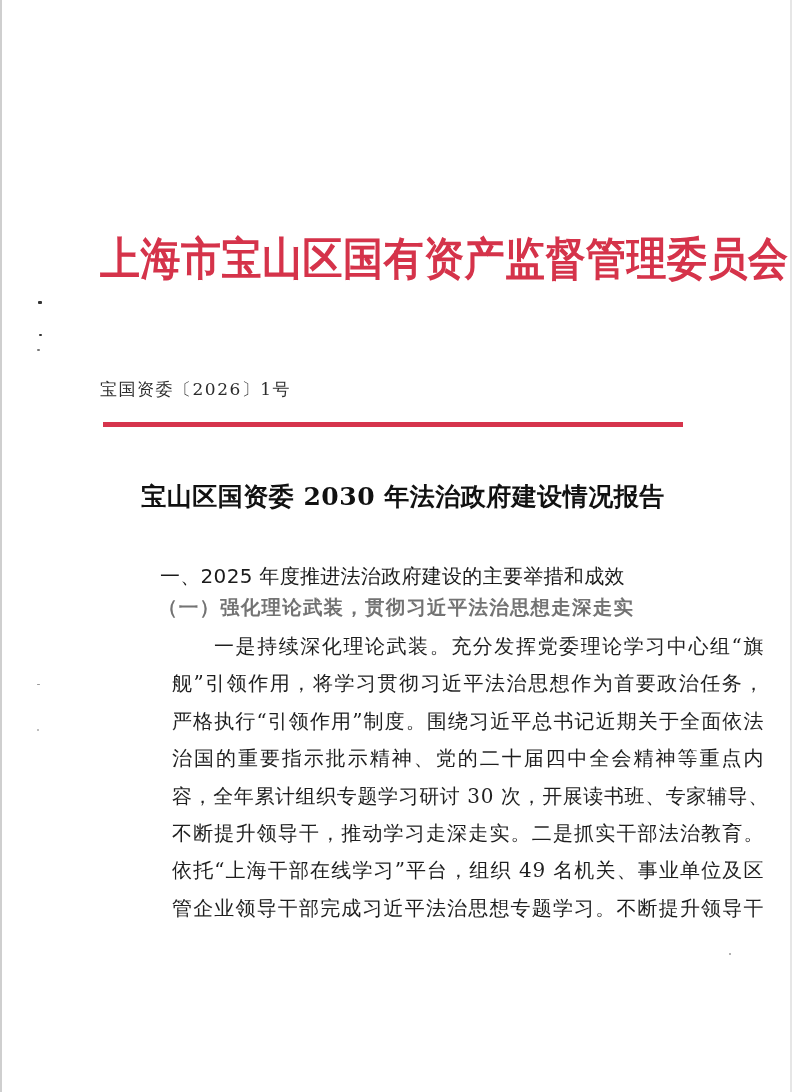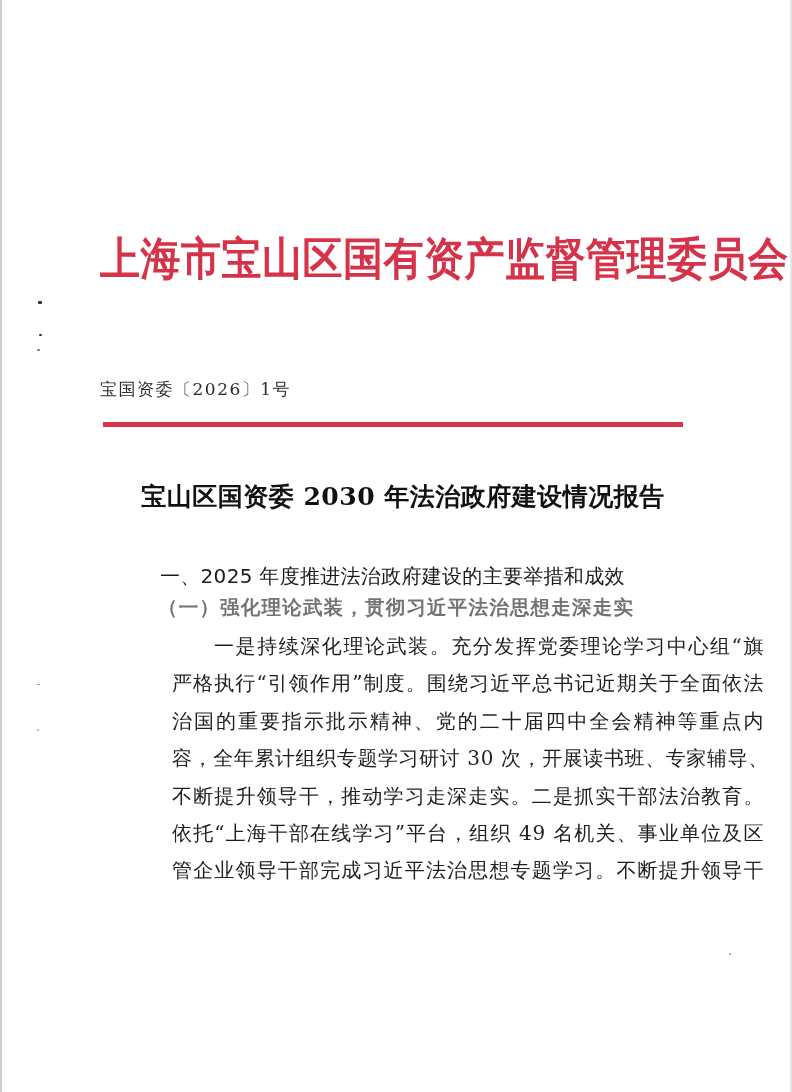--- a/index.html
+++ b/index.html
@@ -149,20 +149,21 @@
   <div class="red-rule"></div>
 
   <div class="report-title">宝山区国资委 2030 年法治政府建设情况报告</div>
 
   <div class="section-heading">一、2025 年度推进法治政府建设的主要举措和成效</div>
 
   <div class="sub-heading">（一）强化理论武装，贯彻习近平法治思想走深走实</div>
 
   <div class="body-text">
     <span class="body-line first">一是持续深化理论武装。充分发挥党委理论学习中心组“旗</span>
+    <span class="body-line">舰”引领作用，将学习贯彻习近平法治思想作为首要政治任务，</span>
     <span class="body-line">严格执行“引领作用”制度。围绕习近平总书记近期关于全面依法</span>
     <span class="body-line">治国的重要指示批示精神、党的二十届四中全会精神等重点内</span>
     <span class="body-line">容，全年累计组织专题学习研讨 30 次，开展读书班、专家辅导、</span>
     <span class="body-line">不断提升领导干，推动学习走深走实。二是抓实干部法治教育。</span>
     <span class="body-line">依托“上海干部在线学习”平台，组织 49 名机关、事业单位及区</span>
     <span class="body-line">管企业领导干部完成习近平法治思想专题学习。不断提升领导干</span>
   </div>
 </div>
 
 </body></html>

